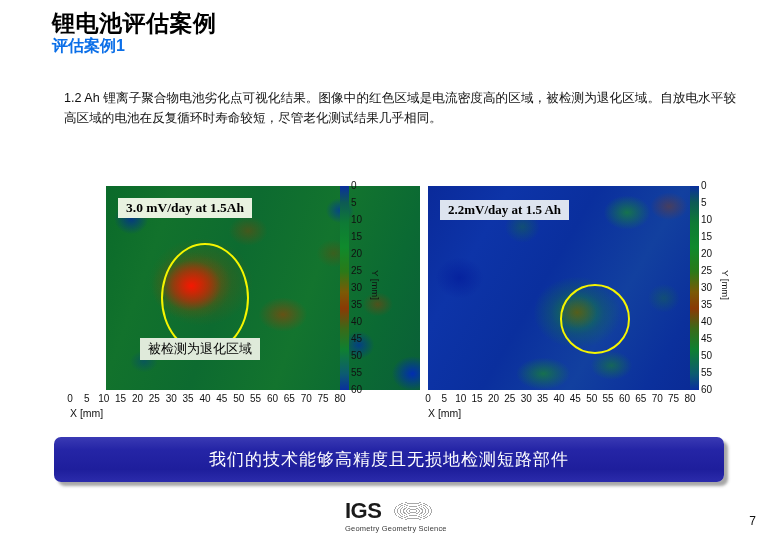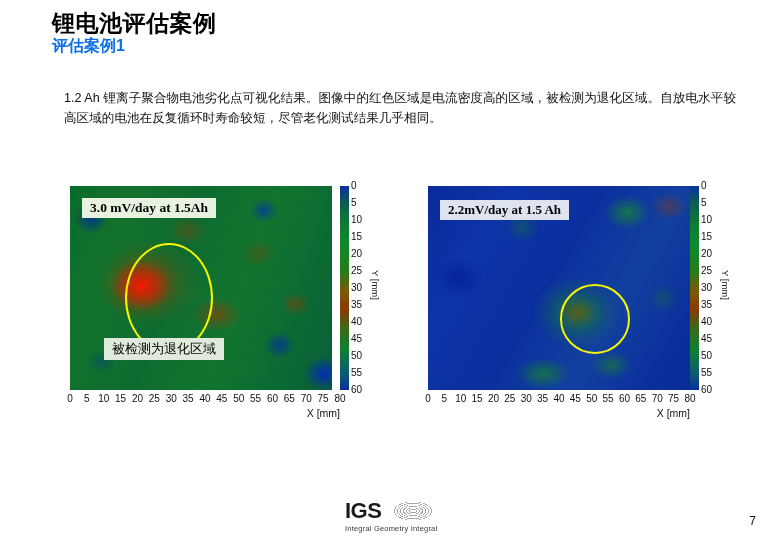--- a/index.html
+++ b/index.html
@@ -62,21 +62,21 @@
     box-sizing: border-box;
   }
   #figure-left  { left: 62px;  top: 178px; width: 318px; height: 238px; }
   #figure-right { left: 420px; top: 178px; width: 303px; height: 238px; }
 
   .heat-wrap {
     position: absolute;
     left: 8px;
     top: 8px;
   }
-  #figure-left .heat-wrap  { width: 262px; height: 204px; }
+  #figure-left .heat-wrap  { width: 316px; height: 204px; margin-left: 36px; }
   #figure-right .heat-wrap { width: 262px; height: 204px; }
 
   .heatmap {
     position: absolute;
     left: 0; top: 0;
     width: 100%;
     height: 100%;
     overflow: hidden;
   }
 
@@ -215,21 +215,21 @@
     font-size: 10px;
     color: #111111;
     transform: translateX(-50%);
     white-space: nowrap;
   }
   .x-axis-title {
     position: absolute;
     top: 229px;
     font-size: 10.5px;
     color: #111111;
-    text-align: right;
+    text-align: left;
   }
   #xtitle-left  { left: 8px; width: 270px; }
   #xtitle-right { left: 8px; width: 262px; }
 
   
   .banner {
     position: absolute;
     left: 54px;
     top: 437px;
     width: 670px;
@@ -389,22 +389,25 @@
         <span class="tick" style="left: 180.125px;">55</span>
         <span class="tick" style="left: 196.5px;">60</span>
         <span class="tick" style="left: 212.875px;">65</span>
         <span class="tick" style="left: 229.25px;">70</span>
         <span class="tick" style="left: 245.625px;">75</span>
         <span class="tick" style="left: 262px;">80</span>
       </div>
     <div class="x-axis-title" id="xtitle-right">X [mm]</div>
   </div>
 
+  <div class="banner">
+    <span class="banner-text">我们的技术能够高精度且无损地检测短路部件</span>
+  </div>
 
   <div class="logo">
     <span class="logo-mark">IGS</span>
     <span class="logo-orb"></span>
-    <span class="logo-sub">Integral Geometry Integral</span>
+    <span class="logo-sub">Geometry Geometry Science</span>
   </div>
 
   <div class="page-number">7</div>
 
 </div>
 
 </body></html>

